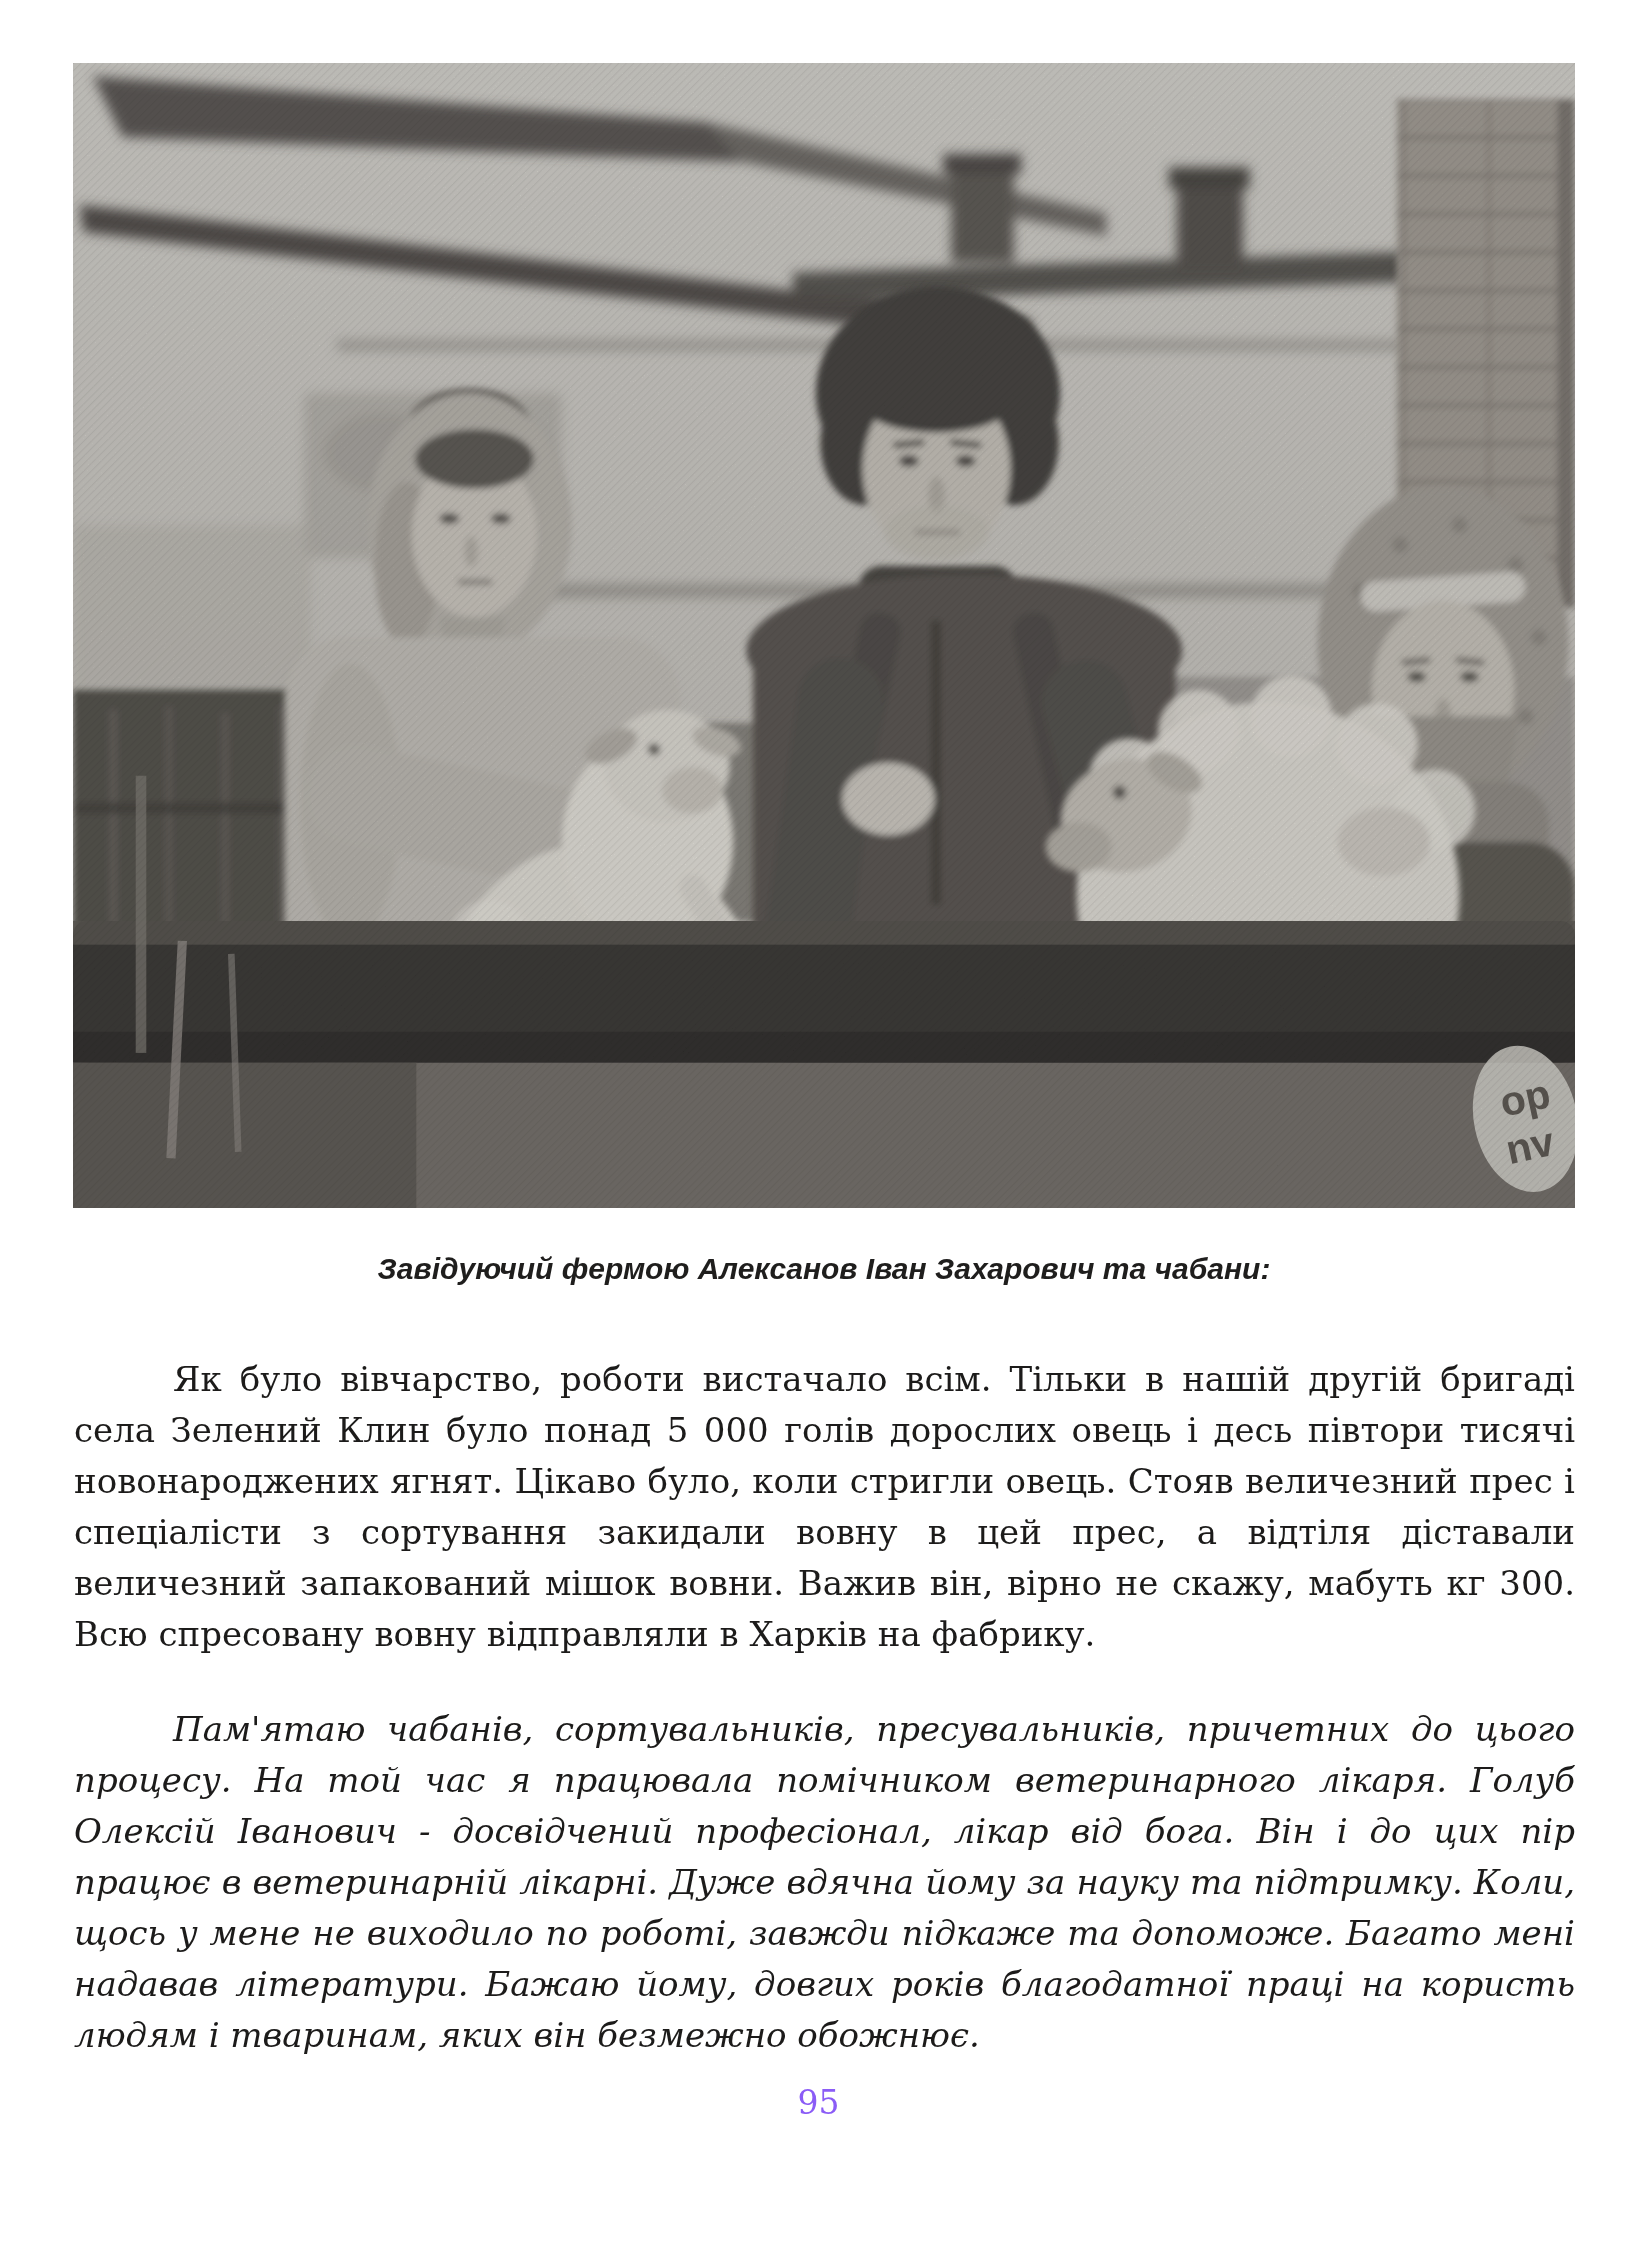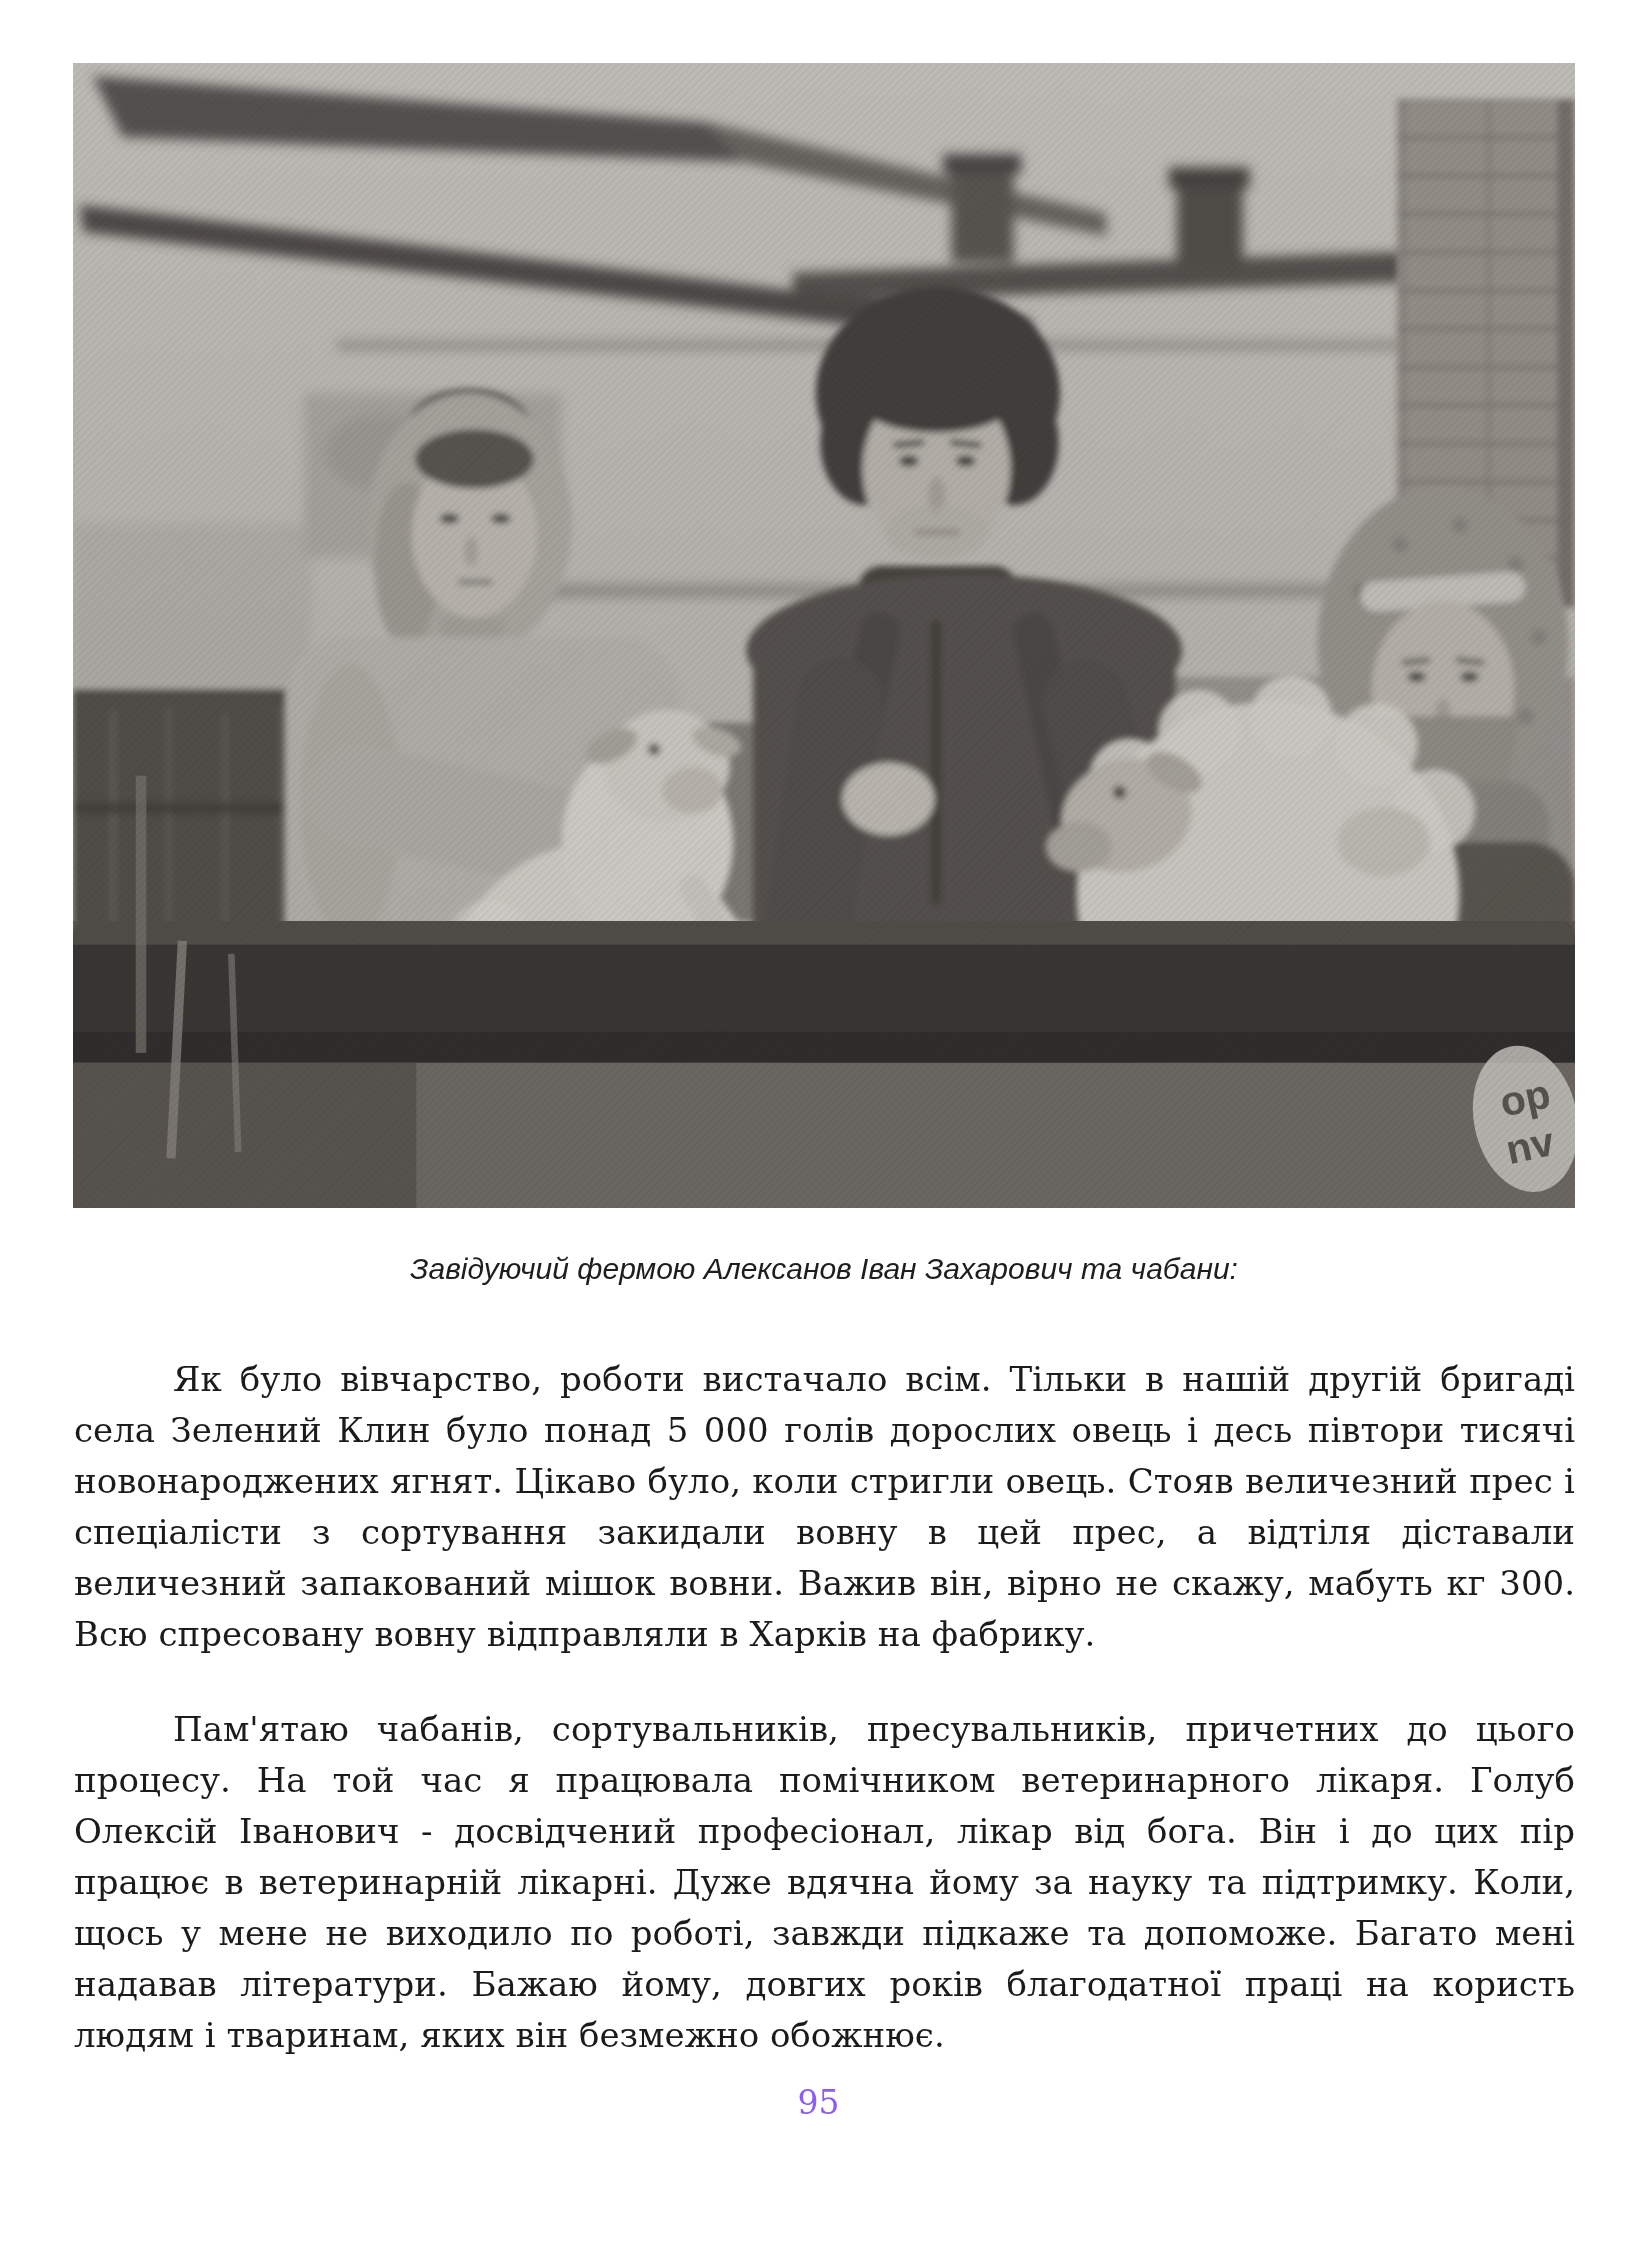--- a/index.html
+++ b/index.html
@@ -19,40 +19,40 @@
     background:#cdcac4;
   }
   .photo-wrap svg { display:block; width:100%; height:100%; }
 
   .caption-block {
     width:1502px;
     margin:40px 0 8px 73px;
     text-align:center;
     font-family:"Liberation Sans", sans-serif;
     font-style:italic;
-    font-weight:normal;
+    font-weight:bold;
     font-size:30px;
     line-height:41px;
     color:#1f1e1d;
   }
   .caption-line3 { margin-top:37px; }
 
   .body-text {
     width:1501px;
     margin:65px 8px 0 74px;
   }
   .body-text p {
     margin:0;
     font-size:34px;
     line-height:51px;
     text-align:justify;
     text-indent:99px;
     color:#1c1b1a;
   }
-  .body-text p + p { margin-top:44px; }
+  .body-text p + p { margin-top:44px;font-style:italic; }
 
   .page-number {
     margin-top:22.4px;
     text-align:center;
     font-size:33px;
     line-height:40px;
     color:#8b5cf6;
   }
 </style>
 </head>

